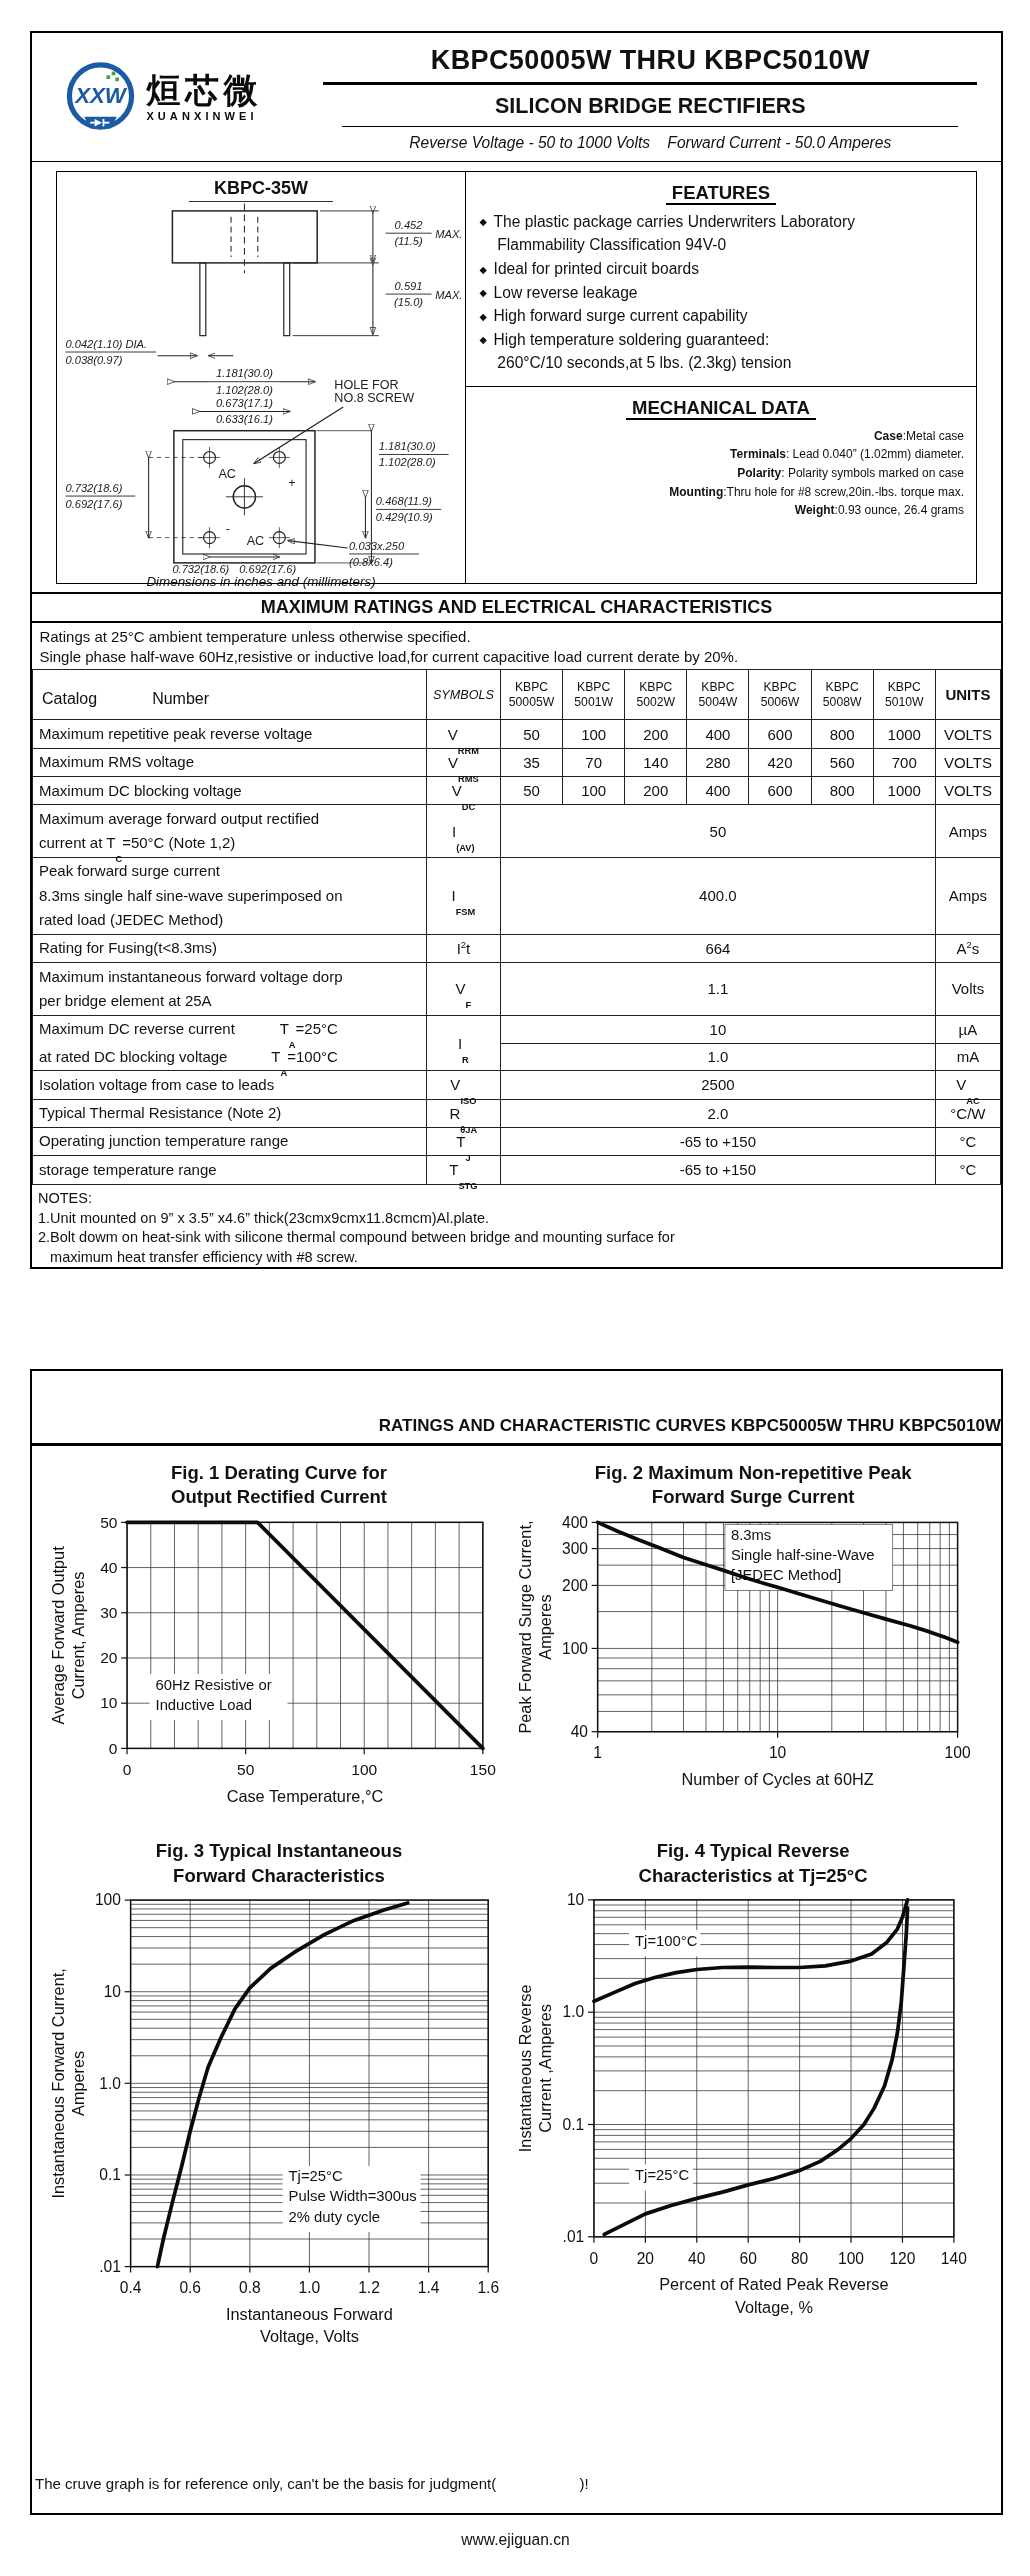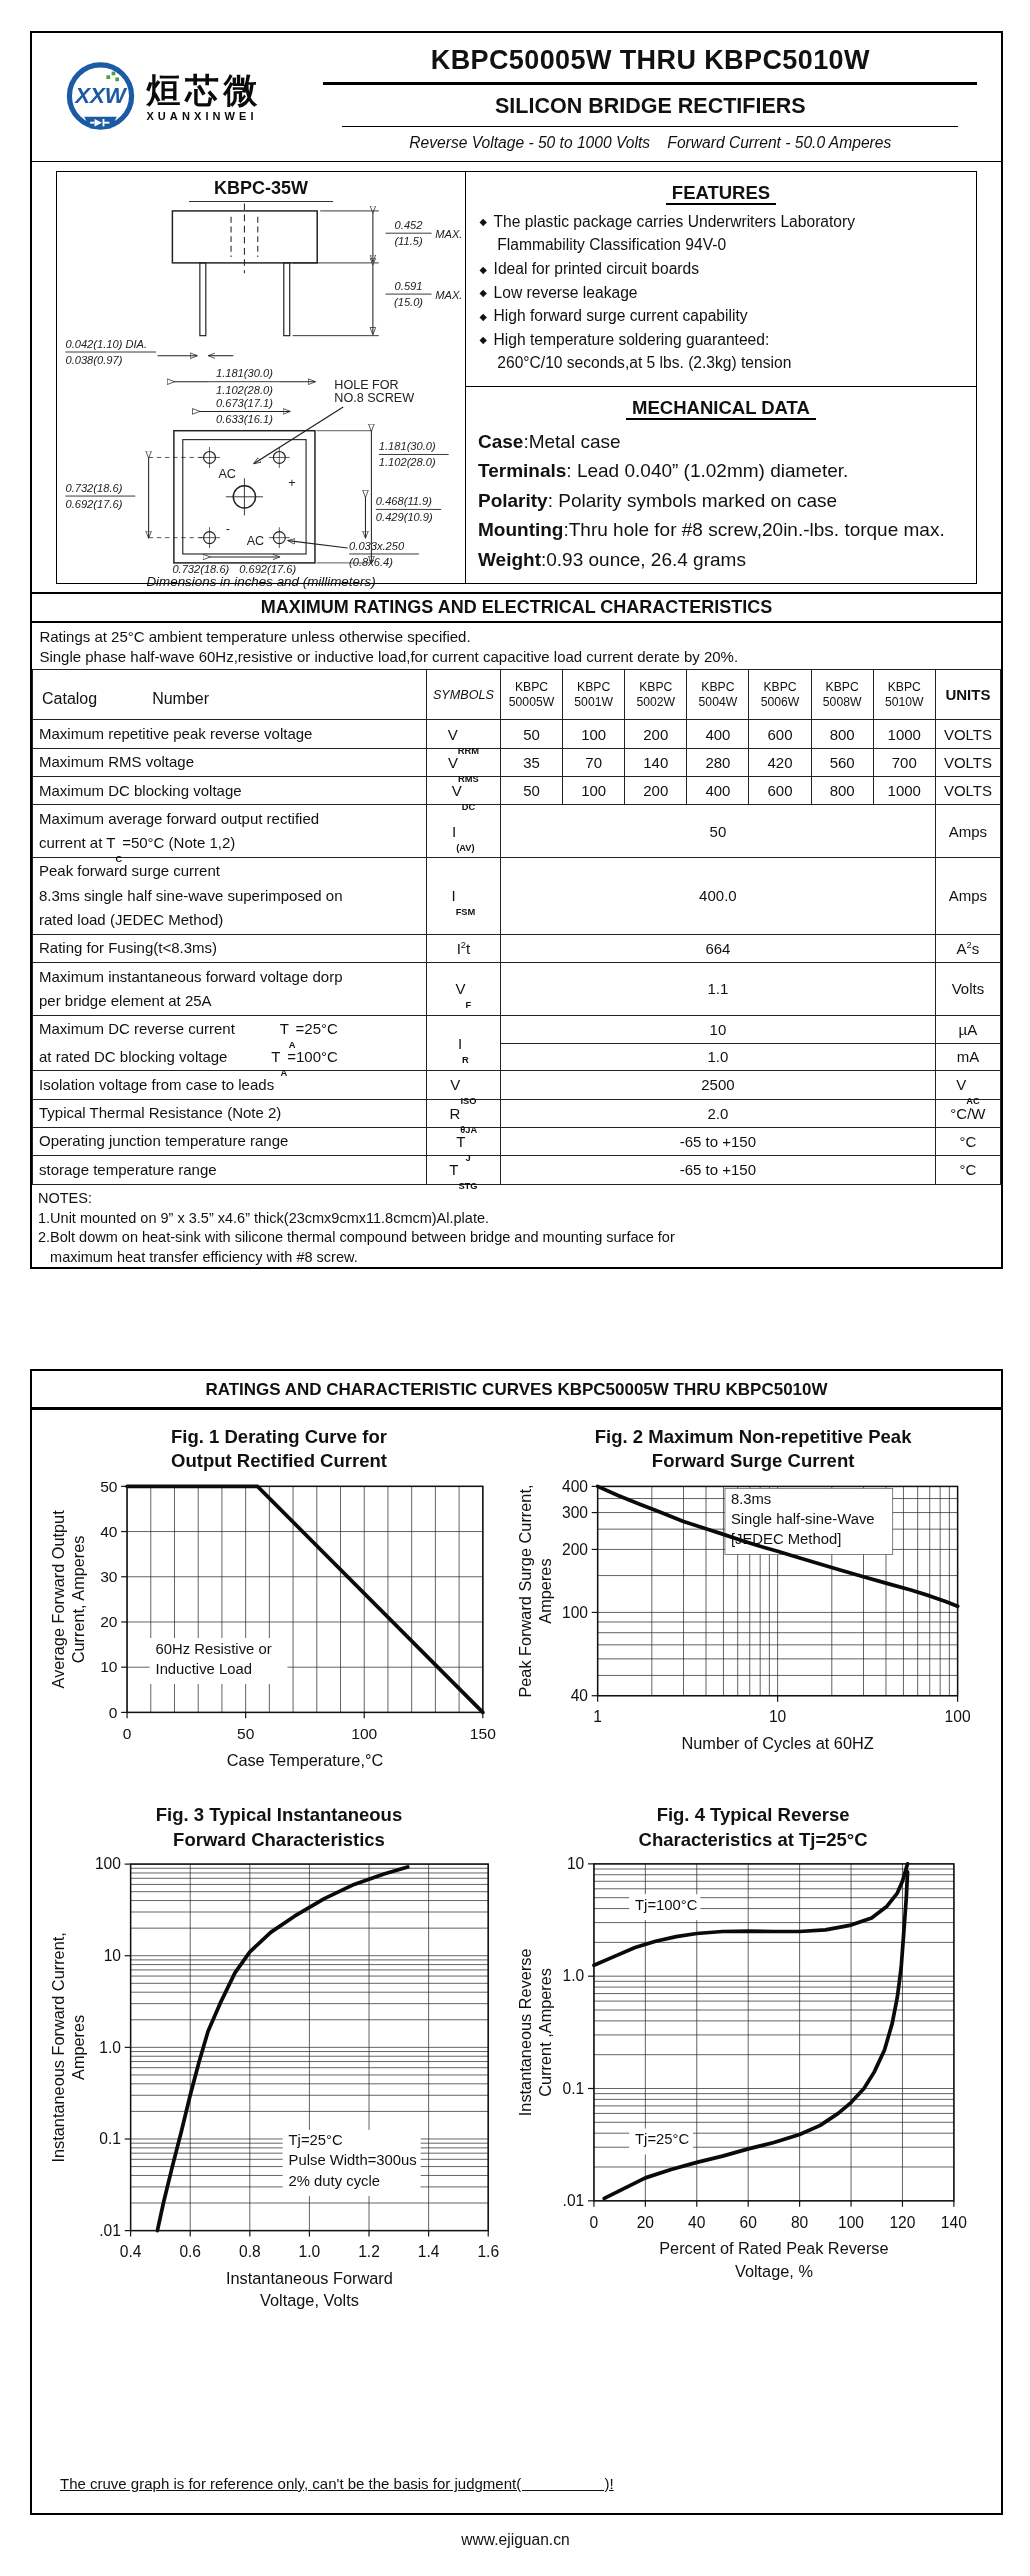--- a/index.html
+++ b/index.html
@@ -27,21 +27,21 @@
   .draw-box{width:410px;border:1.5px solid #000;box-sizing:border-box;padding:3px 1.5px 0;text-align:center;}
   .pkg-name{font-size:18px;font-weight:bold;display:inline-block;border-bottom:1.5px solid #333;padding:1.5px 25px 2.2px;margin-top:1.5px;}
   .right-col{flex:1;border:1.5px solid #000;border-left:none;box-sizing:border-box;display:flex;flex-direction:column;}
   .feat{border-bottom:1.5px solid #000;padding:4.5px 12px 12px;}
   .mech{padding:4.5px 12px;flex:1;}
   .sec-title{text-align:center;margin:6px 0 7.4px;}
   .sec-title span{font-size:18.5px;font-weight:bold;border-bottom:2.2px solid #000;padding:0 6px 0;}
   .feat-li{display:flex;font-size:15.6px;line-height:1.32;margin:3px 0;}
   .feat-li .bullet{font-size:9.6px;margin:4.5px 6.7px 0 1.5px;}
   .feat-cont{margin-left:19.3px;font-size:15.6px;line-height:1.32;}
-  .mech-row{font-size:19px;line-height:1.55;}
+  .mech-row{font-size:12px;line-height:1.55;text-align:right;}
   .mech-row b{font-weight:bold;}
 
   
   .banner1{margin-top:8px;border-top:2.2px solid #000;border-bottom:2.2px solid #000;padding:3px 0;text-align:center;font-weight:bold;font-size:18px;}
   .ratnotes{font-size:15px;padding:4.5px 7.4px 3px;line-height:1.3;}
   table.rt{border-collapse:collapse;width:100%;font-size:15px;table-layout:fixed;}
   table.rt td{border:1.2px solid #222;text-align:center;padding:1.5px 1.5px;vertical-align:middle;}
   table.rt .param{text-align:left;padding:1.5px 6px;}
   table.rt .ln{line-height:1.62;}
   table.rt .cline{display:flex;}
@@ -52,25 +52,25 @@
   .devhdr{font-weight:normal;font-size:12.2px;line-height:1.25;}
   .unithdr{font-weight:bold;font-size:15px;}
   .cathdr{display:flex;gap:55px;font-size:16px;padding:10.4px 1.5px 1.5px 3px;}
   .sub{font-size:9.3px;position:relative;top:14px;font-weight:bold;}
   .symcol-cell .sub{font-weight:bold;}
   .sup{font-size:9.3px;vertical-align:super;}
   .notes{font-size:14.5px;line-height:1.35;padding:4.5px 6px;}
   .foot{margin-top:auto;text-align:center;font-size:15.6px;padding-bottom:15px;}
 
   
-  .banner2{border-bottom:3px solid #000;text-align:center;font-weight:bold;font-size:17px;padding:9px 0 7.4px;}
+  .banner2{border-bottom:3px solid #000;text-align:right;font-weight:bold;font-size:17px;padding:9px 0 7.4px;margin-top:36px;}
   .figs{display:grid;grid-template-columns:1fr 1fr;padding:3px 10.4px 0;justify-items:center;align-items:start;}
   .fig{display:flex;flex-direction:column;align-items:center;}
   .fig-title{font-weight:bold;font-size:18.5px;text-align:center;line-height:1.3;margin:12px 0 0;}
-  .disc{margin-top:auto;font-size:15px;padding:0 0 21px 28px;text-decoration:underline;}
+  .disc{margin-top:auto;font-size:15px;padding:0 0 21px 3px;}
   .foot2{position:absolute;top:2531px;left:0;width:100%;text-align:center;font-size:15.6px;}
 
   
   .pkg-svg text{font-size:15px;font-style:italic;fill:#222;}
   .pkg-svg .big{font-size:17px;font-style:normal;}
   .pkg-svg line,.pkg-svg rect,.pkg-svg circle,.pkg-svg path{stroke:#222;fill:none;}
 </style>
 </head>
 <body>
 

